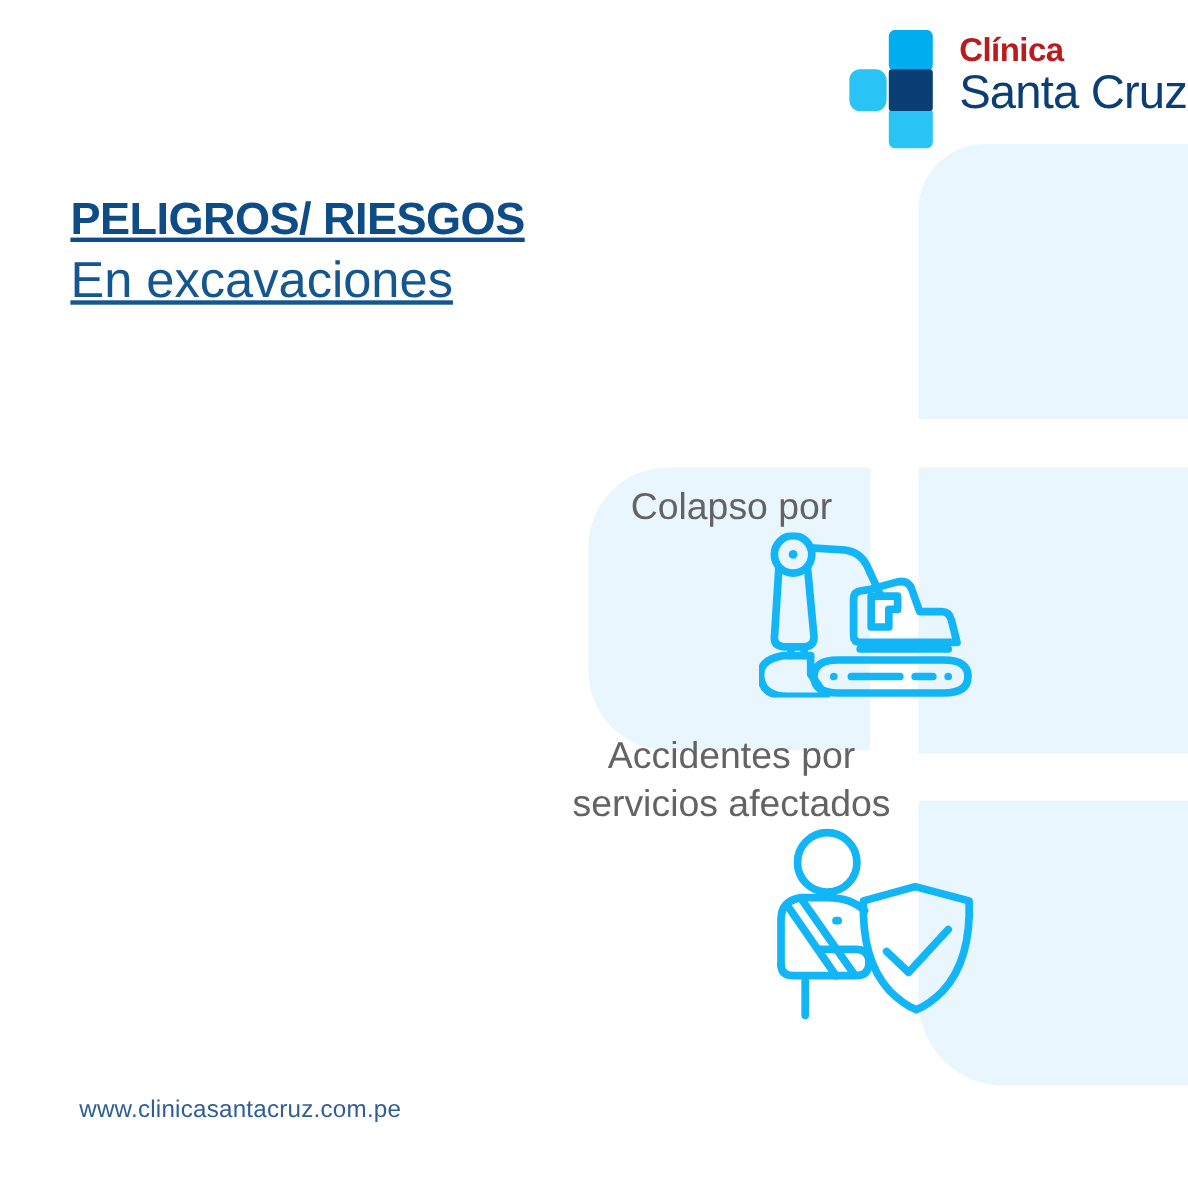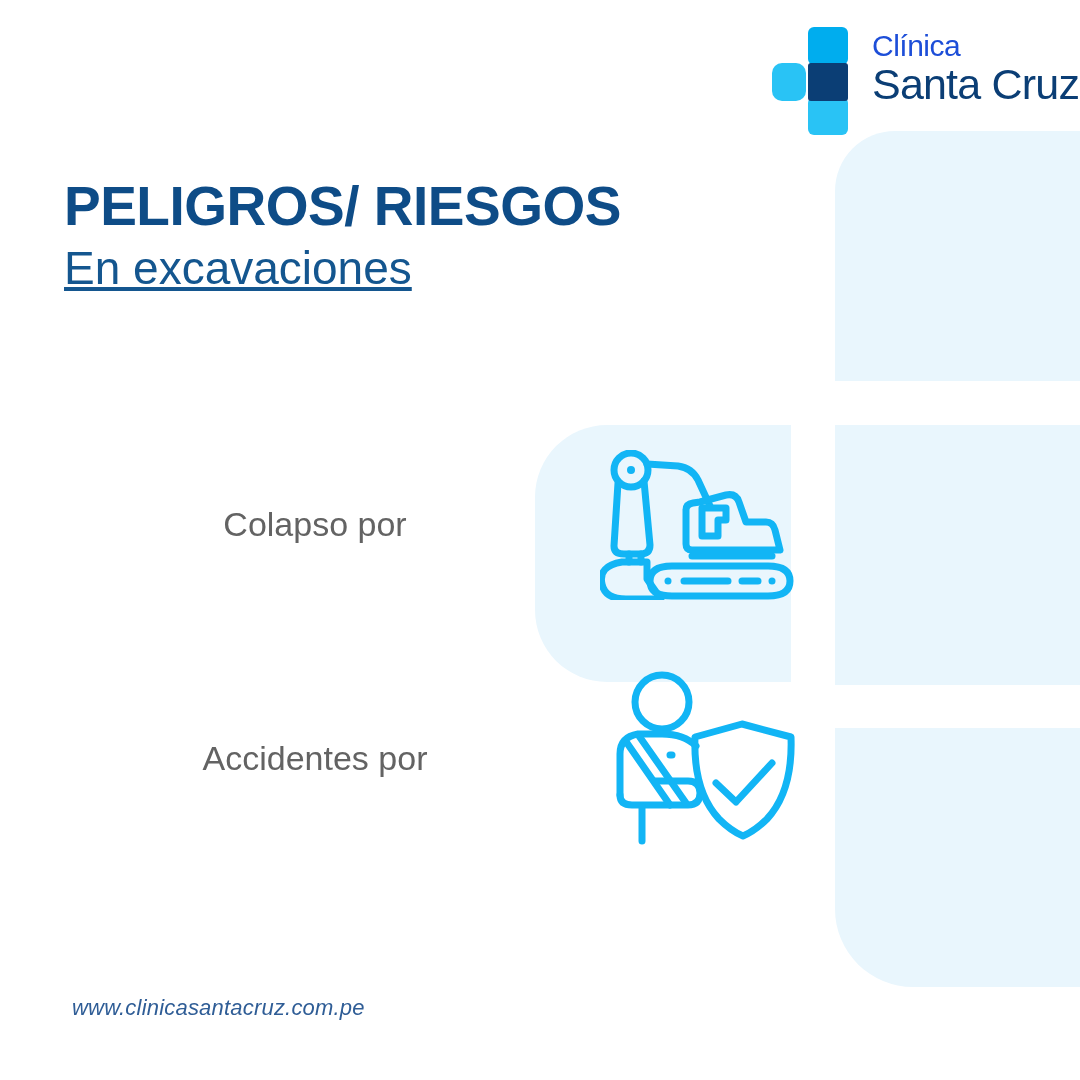--- a/index.html
+++ b/index.html
@@ -69,22 +69,22 @@
     height: 108px;
   }
   .logo-text {
     position: absolute;
     left: 100px;
     top: 4px;
     width: 180px;
   }
   .logo-line1 {
     font-size: 30px;
-    font-weight: normal;
-    color: #1d4ed8;
+    font-weight: bold;
+    color: #b91c1c;
     letter-spacing: -0.5px;
     line-height: 1;
     margin: 0 0 2px 0;
     white-space: nowrap;
   }
   .logo-line2 {
     font-size: 43px;
     font-weight: normal;
     color: #0b3e75;
     letter-spacing: -0.8px;
@@ -94,44 +94,46 @@
   }
 
   
   .headline-block {
     position: absolute;
     left: 64px;
     top: 178px;
     width: 700px;
   }
   .headline-title {
-    font-size: 55px;
+    font-size: 41px;
     font-weight: bold;
     color: #0e4c87;
     letter-spacing: -0.5px;
     line-height: 1.04;
     margin: 0;
     white-space: nowrap;
+    text-decoration: underline;
   }
   .headline-sub {
     font-size: 46px;
     font-weight: normal;
     color: #14568f;
     letter-spacing: 0px;
     line-height: 1.12;
     margin: 8px 0 0 0;
     white-space: nowrap;
     text-decoration: underline;
   }
 
   
   .risk-item {
     position: absolute;
     display: flex;
-    align-items: center;
+    align-items: flex-end;
+    flex-direction: column;
   }
   .risk-item-1 { left: 60px; top: 440px; width: 860px; height: 170px; }
   .risk-item-2 { left: 60px; top: 666px; width: 860px; height: 185px; }
 
   .risk-label {
     width: 510px;
     text-align: center;
     font-size: 34px;
     line-height: 1.28;
     color: #636363;
@@ -145,21 +147,20 @@
   }
 
   
   .footer-url {
     position: absolute;
     left: 72px;
     top: 995px;
     font-size: 22px;
     color: #2f5d96;
     letter-spacing: 0.2px;
-    font-style: italic;
   }
 </style>
 </head>
 <body>
 
 <div id="poster">
 
   <div class="panel panel-top-right"></div>
   <div class="panel panel-mid-left"></div>
   <div class="panel panel-mid-right"></div>
@@ -212,20 +213,21 @@
         <circle cx="68" cy="131" r="3.5" fill="#12b5f5" stroke="none"></circle>
         <circle cx="172" cy="131" r="3.5" fill="#12b5f5" stroke="none"></circle>
         <path d="M84 131 L128 131 M142 131 L158 131"></path>
       </svg>
     </div>
   </div>
 
   <div class="risk-item risk-item-2">
     <div class="risk-label">
       <div>Accidentes por</div>
+      <div>servicios afectados</div>
     </div>
     <div class="risk-icon">
       <svg width="200" height="175" viewBox="0 0 200 175" fill="none" stroke="#12b5f5" stroke-width="7" stroke-linecap="round" stroke-linejoin="round" xmlns="http://www.w3.org/2000/svg">
 
         <circle cx="62" cy="31" r="27"></circle>
 
         <path d="M20 124 L20 83 Q20 66 38 63 L62 63 Q84 63 96 75"></path>
         <path d="M20 124 Q20 134 32 134 L88 134 Q100 134 100 122 Q100 110 88 110 L55 110"></path>
 
         <path d="M39 65 L86 132"></path>

